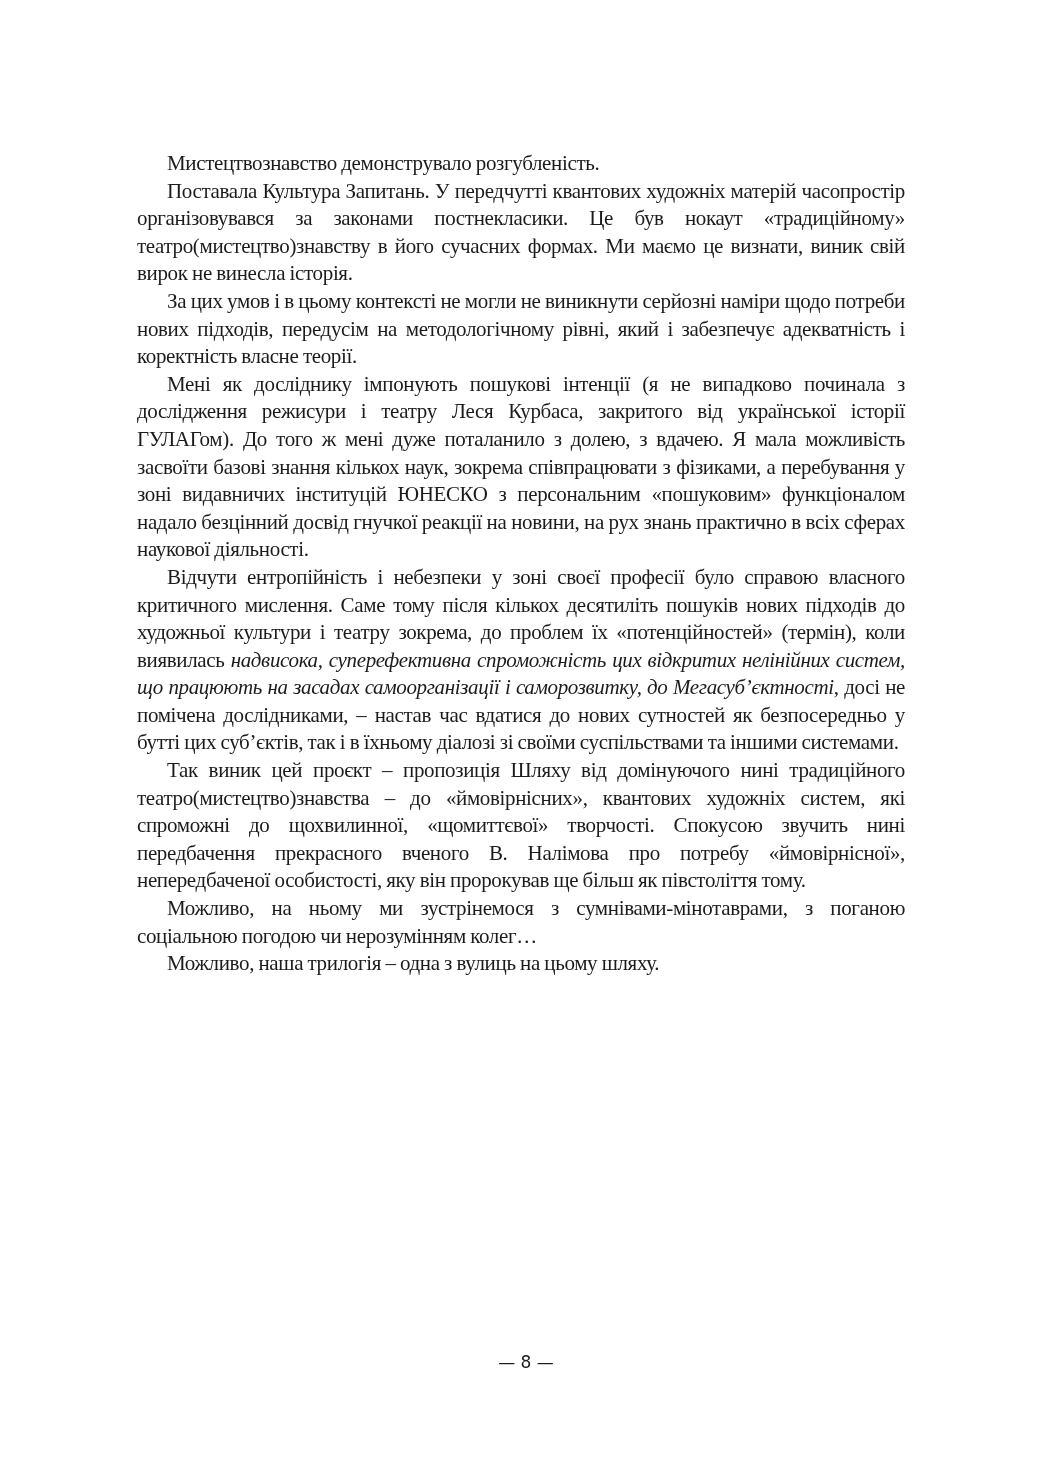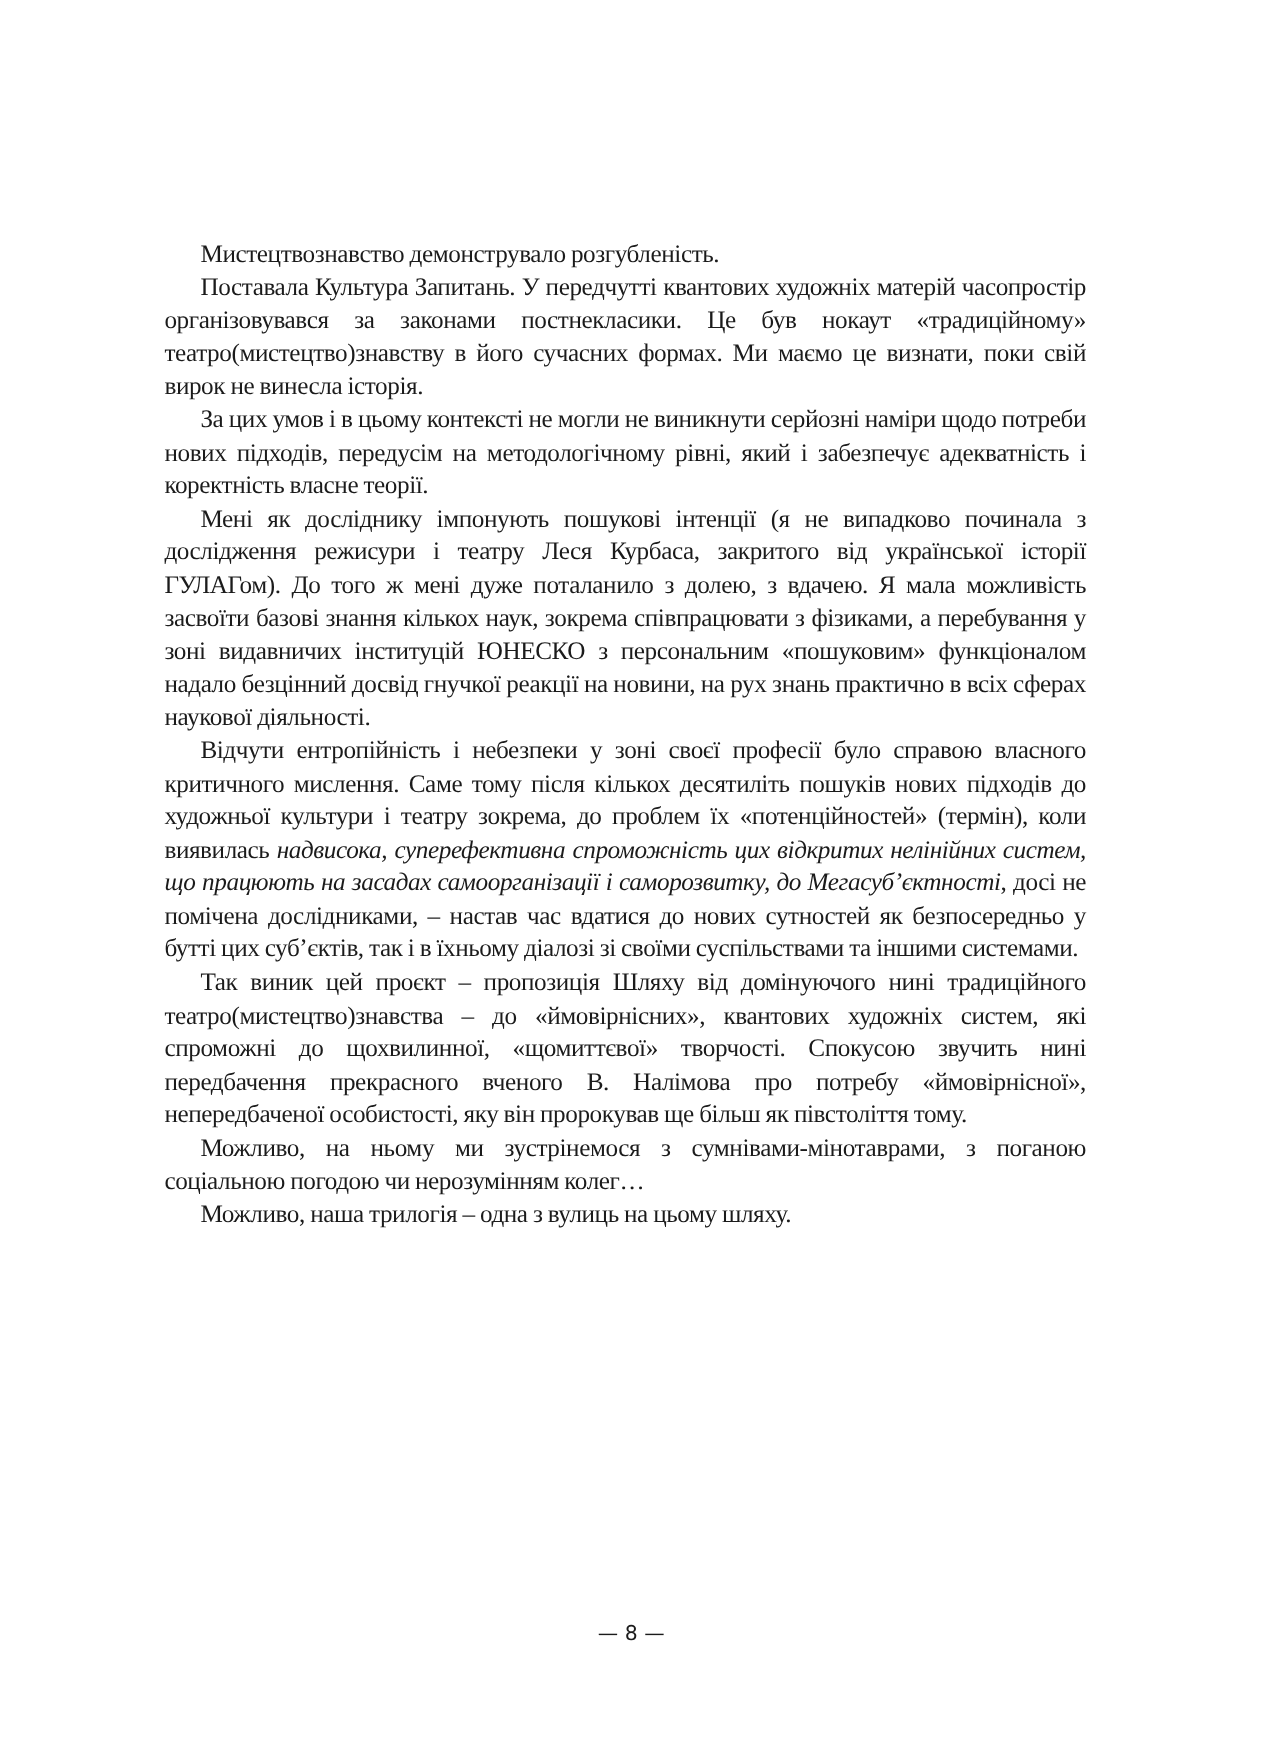--- a/index.html
+++ b/index.html
@@ -10,42 +10,41 @@
       left: 137px;
       top: 150px;
       width: 768px;
       font-family: "Liberation Serif", "DejaVu Serif", serif;
       font-size: 21px;
       line-height: 27.6px;
       color: #1b1b1b;
       text-align: justify;
       letter-spacing: -0.35px;
       word-spacing: -0.5px;
-      margin-top: 48px;
     }
     .text-block p { margin: 0; text-indent: 30px; hyphens: manual; }
     .text-block em { }
     .page-number {
       position: absolute;
       left: 0;
       width: 1052px;
       top: 1352px;
       text-align: center;
       font-family: "DejaVu Sans", "Liberation Sans", sans-serif;
       font-size: 17px;
       color: #1b1b1b;
     }
   </style>
 </head>
 <body>
 
 <div class="page">
   <div class="text-block">
     <p><span>Мистецтвознавство демонструвало розгубленість.</span></p>
-    <p><span>Поставала Культура Запитань. У передчутті квантових художніх матерій часопростір організовувався за законами постнекласики. Це був нокаут «тра­диційному» театро(мистецтво)знавству в його сучасних формах. Ми маємо це визнати, поки свій вирок не винесла історія.</span></p>
+    <p><span>Поставала Культура Запитань. У передчутті квантових художніх матерій часопростір організовувався за законами постнекласики. Це був нокаут «тра­диційному» театро(мистецтво)знавству в його сучасних формах. Ми маємо це визнати, виник свій вирок не винесла історія.</span></p>
     <p><span>За цих умов і в цьому контексті не могли не виникнути серйозні наміри щодо потреби нових підходів, передусім на методологічному рівні, який і за­безпечує адекватність і коректність власне теорії.</span></p>
     <p><span>Мені як досліднику імпонують пошукові інтенції (я не випадково почи­нала з дослідження режисури і театру Леся Курбаса, закритого від україн­ської історії ГУЛАГом). До того ж мені дуже поталанило з долею, з вдачею. Я мала можливість засвоїти базові знання кількох наук, зокрема співпрацю­вати з фізиками, а перебування у зоні видавничих інституцій ЮНЕСКО з пер­сональним «пошуковим» функціоналом надало безцінний досвід гнучкої ре­акції на новини, на рух знань практично в всіх сферах наукової діяльності.</span></p>
     <p><span>Відчути ентропійність і небезпеки у зоні своєї професії було справою влас­ного критичного мислення. Саме тому після кількох десятиліть пошуків но­вих підходів до художньої культури і театру зокрема, до проблем їх «потен­ційностей» (термін), коли виявилась </span><em>надвисока, суперефективна спромож­ність цих відкритих нелінійних систем, що працюють на засадах самоор­ганізації і саморозвитку, до Мегасуб’єктності</em><span>, досі не помічена дослідни­ками, – настав час вдатися до нових сутностей як безпосередньо у бутті цих суб’єктів, так і в їхньому діалозі зі своїми суспільствами та іншими системами.</span></p>
     <p><span>Так виник цей проєкт – пропозиція Шляху від домінуючого нині тради­ційного театро(мистецтво)знавства – до «ймовірнісних», квантових худож­ніх систем, які спроможні до щохвилинної, «щомиттєвої» творчості. Споку­сою звучить нині передбачення прекрасного вченого В. Налімова про по­требу «ймовірнісної», непередбаченої особистості, яку він пророкував ще більш як півстоліття тому.</span></p>
     <p><span>Можливо, на ньому ми зустрінемося з сумнівами-мінотаврами, з поганою соціальною погодою чи нерозумінням колег…</span></p>
     <p><span>Можливо, наша трилогія – одна з вулиць на цьому шляху.</span></p>
   </div>
   <div class="page-number">— 8 —</div>
 </div>
 

